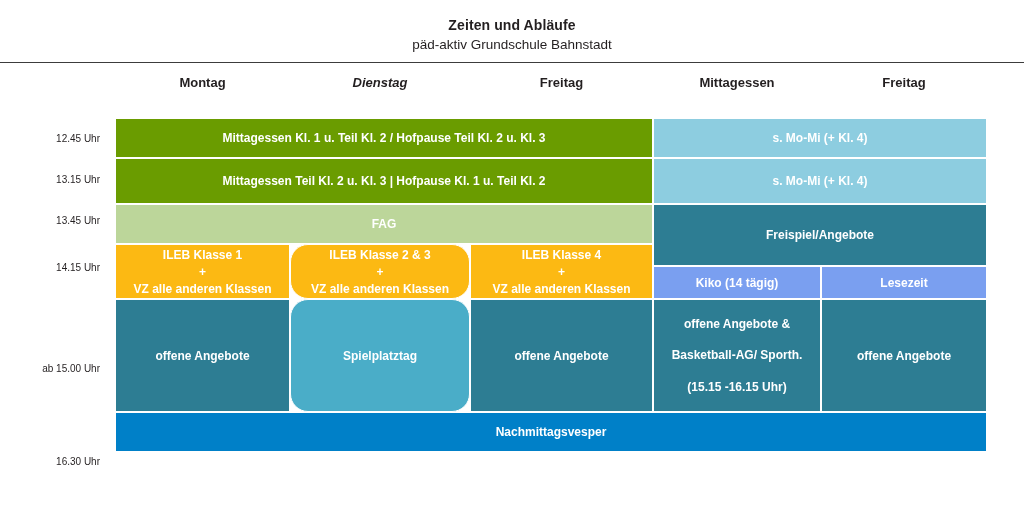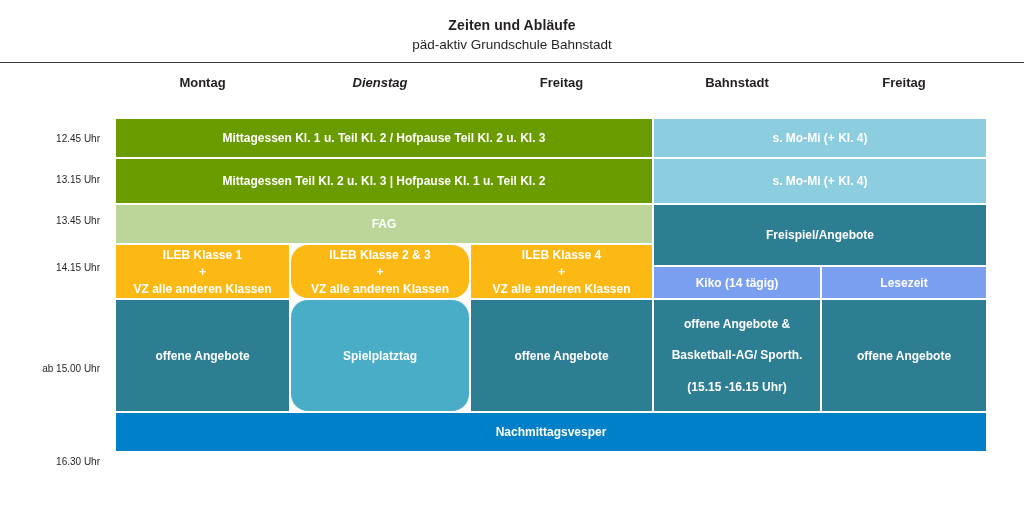--- a/index.html
+++ b/index.html
@@ -171,21 +171,21 @@
   <div class="title-block">
     <div class="doc-title">Zeiten und Abläufe</div>
     <div class="doc-subtitle">päd-aktiv Grundschule Bahnstadt</div>
   </div>
   <div class="title-rule"></div>
 
   <div class="col-head-row">
     <div class="col-head col-mo">Montag</div>
     <div class="col-head col-di">Dienstag</div>
     <div class="col-head col-mi">Freitag</div>
-    <div class="col-head col-do">Bahnstadt</div>
+    <div class="col-head col-do">Mittagessen</div>
     <div class="col-head col-fr">Freitag</div>
   </div>
 
   <div class="times">
     <div class="time-label t-h1">12.45 Uhr</div>
     <div class="time-label t-h2">13.15 Uhr</div>
     <div class="time-label t-h3">13.45 Uhr</div>
     <div class="time-label t-h4">14.15 Uhr</div>
     <div class="time-label t-h5">ab 15.00 Uhr</div>
     <div class="time-label t-h6">16.30 Uhr</div>

